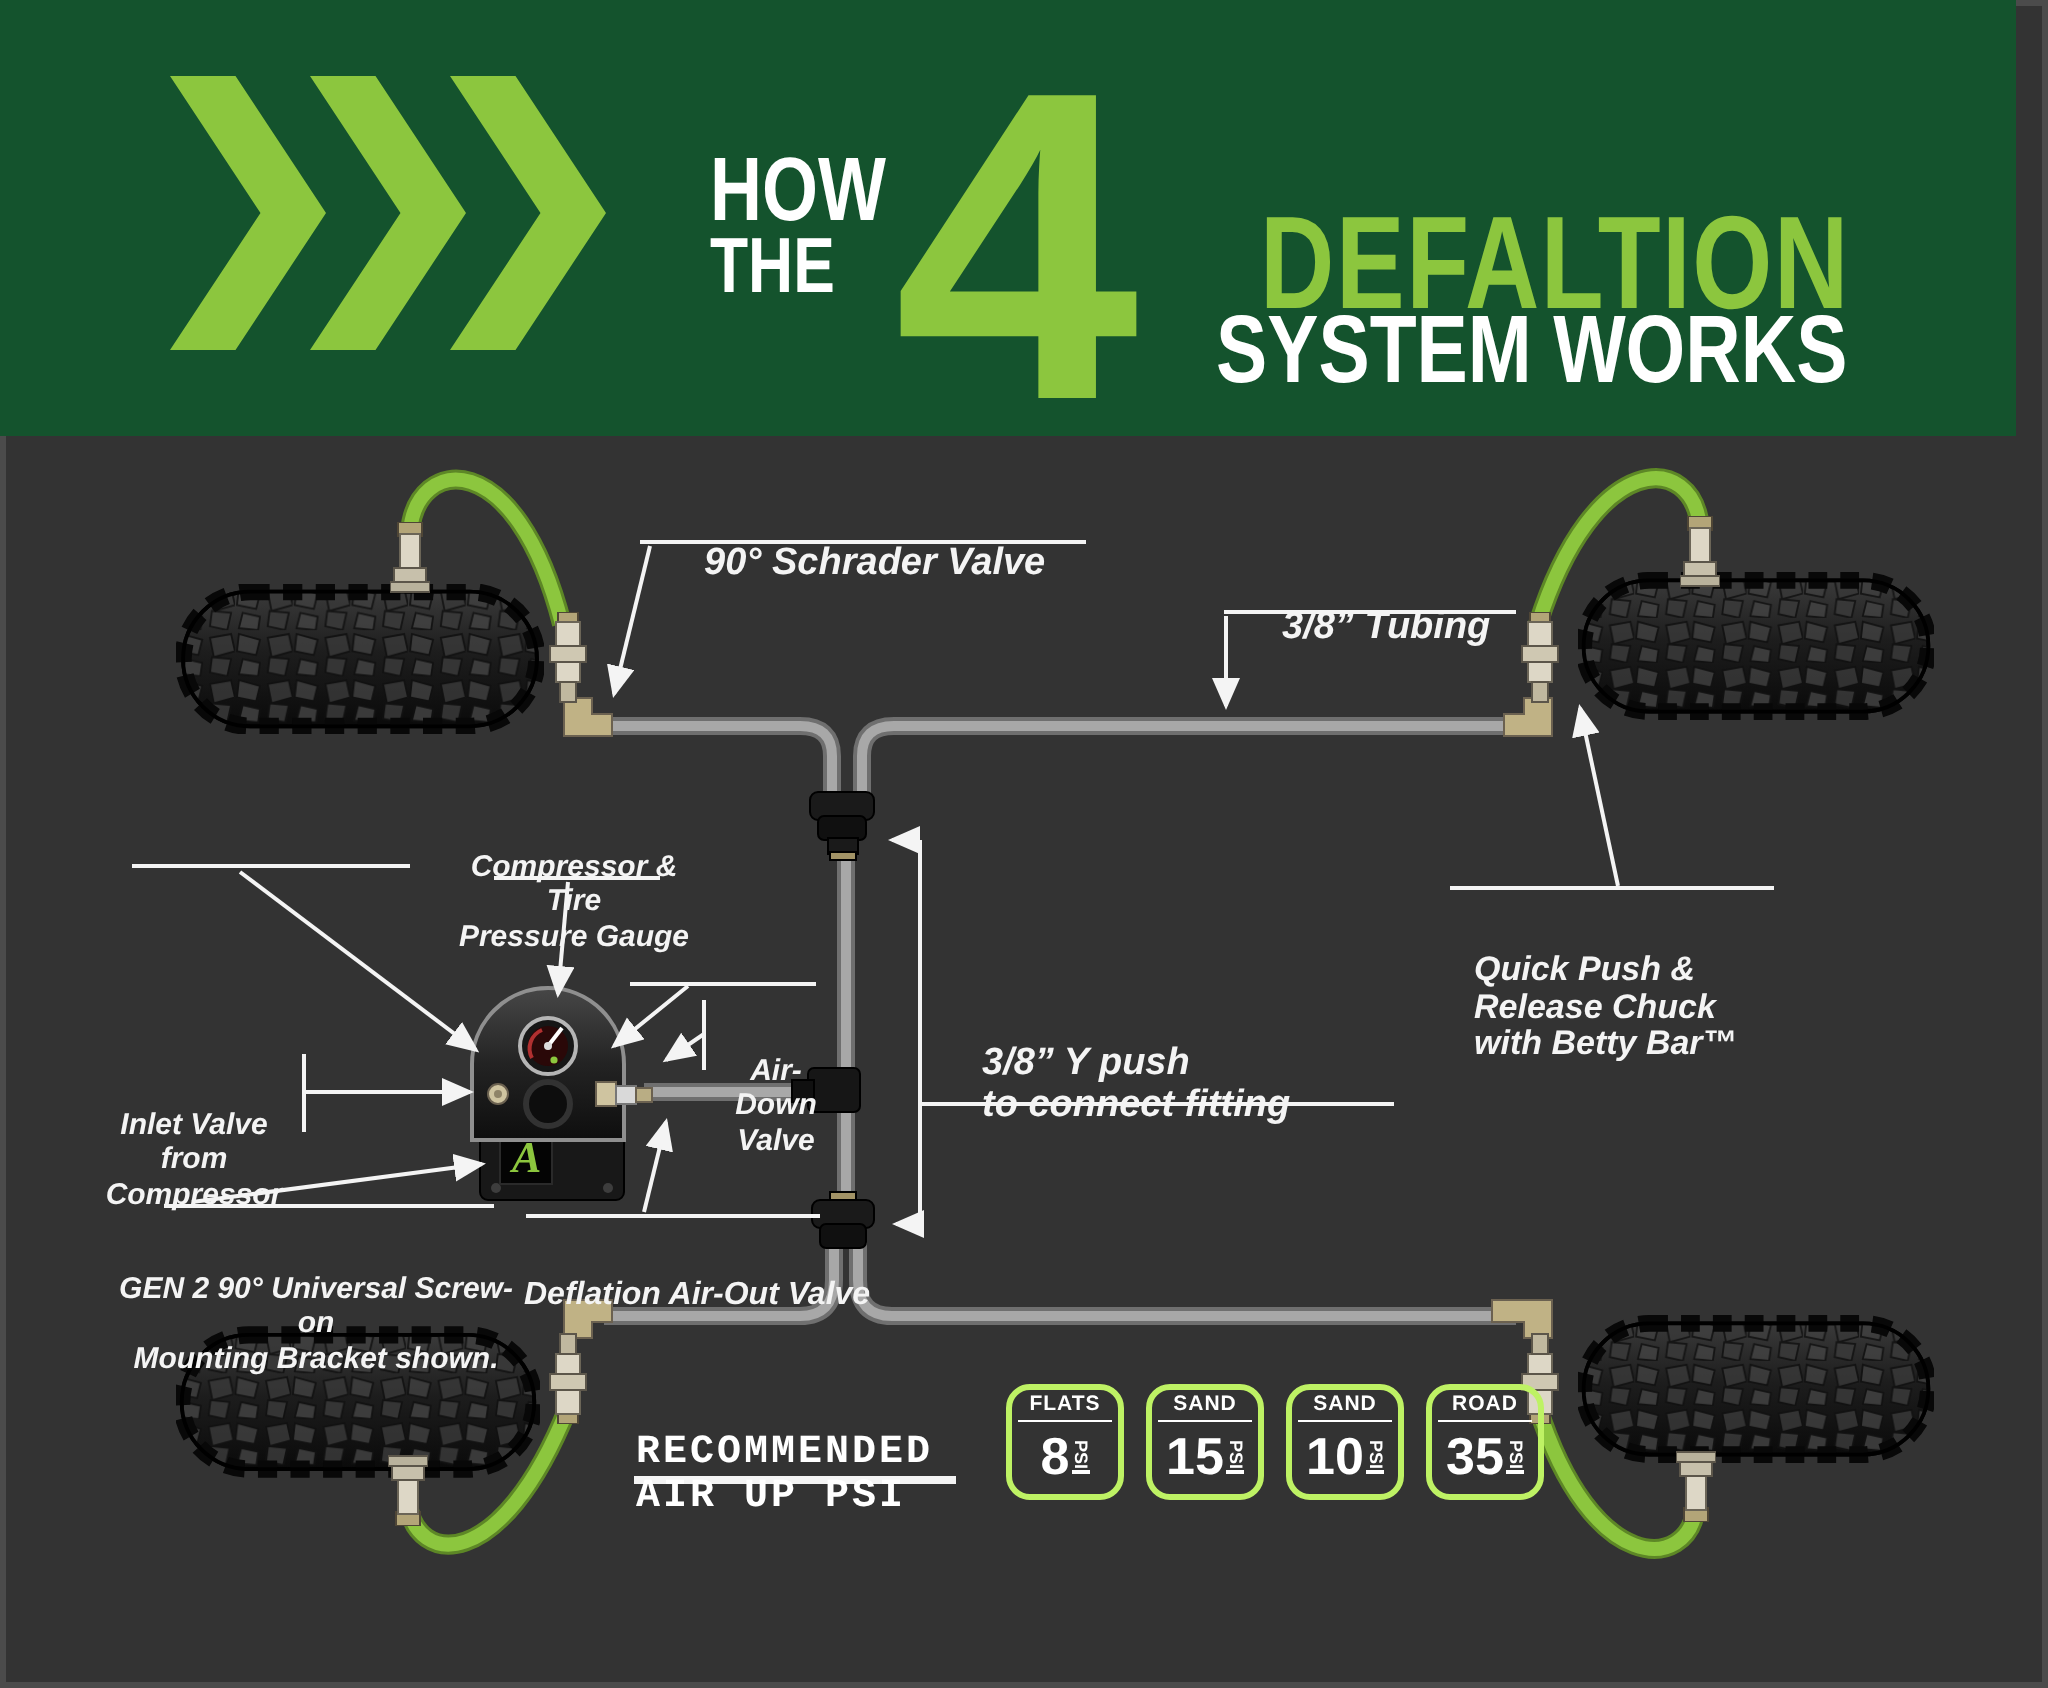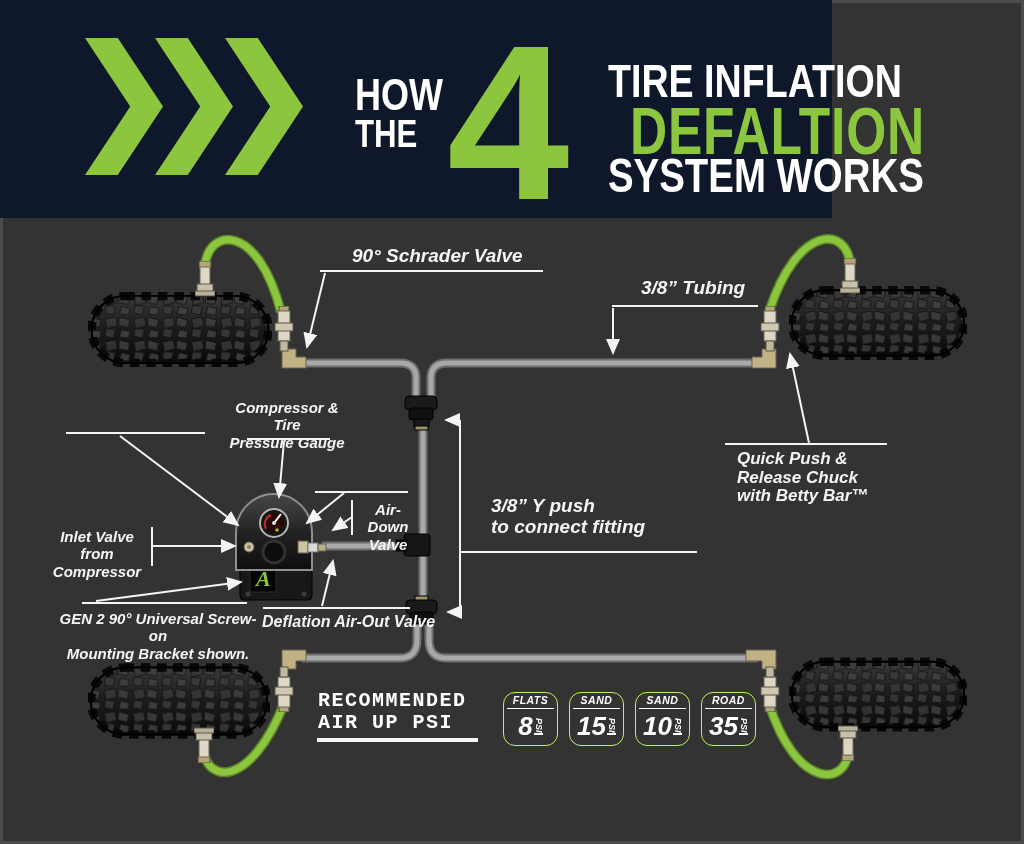--- a/index.html
+++ b/index.html
@@ -1,32 +1,32 @@
 <!DOCTYPE html>
 <html><head>
 <meta charset="utf-8">
 <style>
   html,body{margin:0;padding:0;background:#222;}
   .page{position:relative;width:1024px;height:844px;overflow:hidden;background:#333333;
         font-family:"Liberation Sans",sans-serif;box-shadow:inset 0 0 0 3px #4b4b4b;}
   
-  .banner{position:absolute;left:0;top:0;width:832px;height:218px;background:#0f172a;}
+  .banner{position:absolute;left:0;top:0;width:1008px;height:218px;background:#14532d;}
   .chev{position:absolute;top:38px;width:78px;height:137px;background:#8cc63e;
         clip-path:polygon(0 0,42% 0,100% 50%,42% 100%,0 100%,58% 50%);}
   .tline{position:absolute;white-space:nowrap;color:#fff;font-weight:bold;line-height:1;}
   .cond{display:inline-block;transform:scaleX(0.8);transform-origin:0 0;}
   .green{color:#8cc63e;}
   
   .lbl{position:absolute;color:#f4f4f4;font-weight:bold;font-style:italic;
-       white-space:pre-line;line-height:1.15;}
+       white-space:pre-line;line-height:1.15;margin-top:26px;}
   .ctr{text-align:center;}
   
   .badges{position:absolute;left:503px;top:692px;display:flex;gap:11px;}
-  .badge{width:47px;height:49px;border:1px solid #bef264;border-radius:12px;padding:2px 3px 1px 3px;
-         color:#fff;display:flex;flex-direction:column;align-items:center;font-style:italic;}
+  .badge{width:47px;height:49px;border:3px solid #bef264;border-radius:12px;padding:2px 3px 1px 3px;
+         color:#fff;display:flex;flex-direction:column;align-items:center;}
   .bname{font-size:10.5px;font-weight:bold;letter-spacing:.5px;line-height:1.1;
          border-bottom:1.5px solid #fff;padding:0 1px 1px 1px;align-self:stretch;text-align:center;}
   .brow{display:flex;align-items:center;justify-content:center;flex:1;}
   .bnum{font-size:26px;font-weight:bold;line-height:1;}
   .bpsi{font-size:9px;font-weight:bold;writing-mode:vertical-rl;text-orientation:sideways;
         border-bottom:2px solid #fff;margin-left:1px;line-height:1;padding-bottom:1px;}
   .rec{font-family:Liberation Mono, monospace;font-style:normal;font-weight:800;
        font-size:20px;letter-spacing:1.5px;line-height:1.1;white-space:pre-line;color:#fff;}
   svg{position:absolute;left:0;top:0;}
 </style>
@@ -36,21 +36,20 @@
 <div class="page">
 
   <div class="banner">
     <div class="chev" style="left:85px"></div>
     <div class="chev" style="left:155px"></div>
     <div class="chev" style="left:225px"></div>
 
     <div class="tline" style="left:355px;top:72px;font-size:45px"><span class="cond">HOW</span></div>
     <div class="tline" style="left:355px;top:114px;font-size:39px"><span class="cond">THE</span></div>
     <div class="tline green" style="left:447px;top:13px;font-size:220px"><span>4</span></div>
-    <div class="tline" style="left:608px;top:57px;font-size:47px"><span class="cond">TIRE INFLATION</span></div>
     <div class="tline green" style="left:630px;top:98px;font-size:66px;letter-spacing:1px">
          <span class="cond" style="transform:scaleX(0.78)">DEFALTION</span></div>
     <div class="tline" style="left:608px;top:152px;font-size:48px"><span class="cond">SYSTEM WORKS</span></div>
   </div>
 
   <svg viewBox="0 0 1024 844" width="1024" height="844">
     <defs>
       <marker id="ah" markerWidth="9" markerHeight="8" refX="7" refY="3.5" orient="auto">
         <path d="M0,0 L8,3.5 L0,7 z" fill="#f4f4f4"></path>
       </marker>

